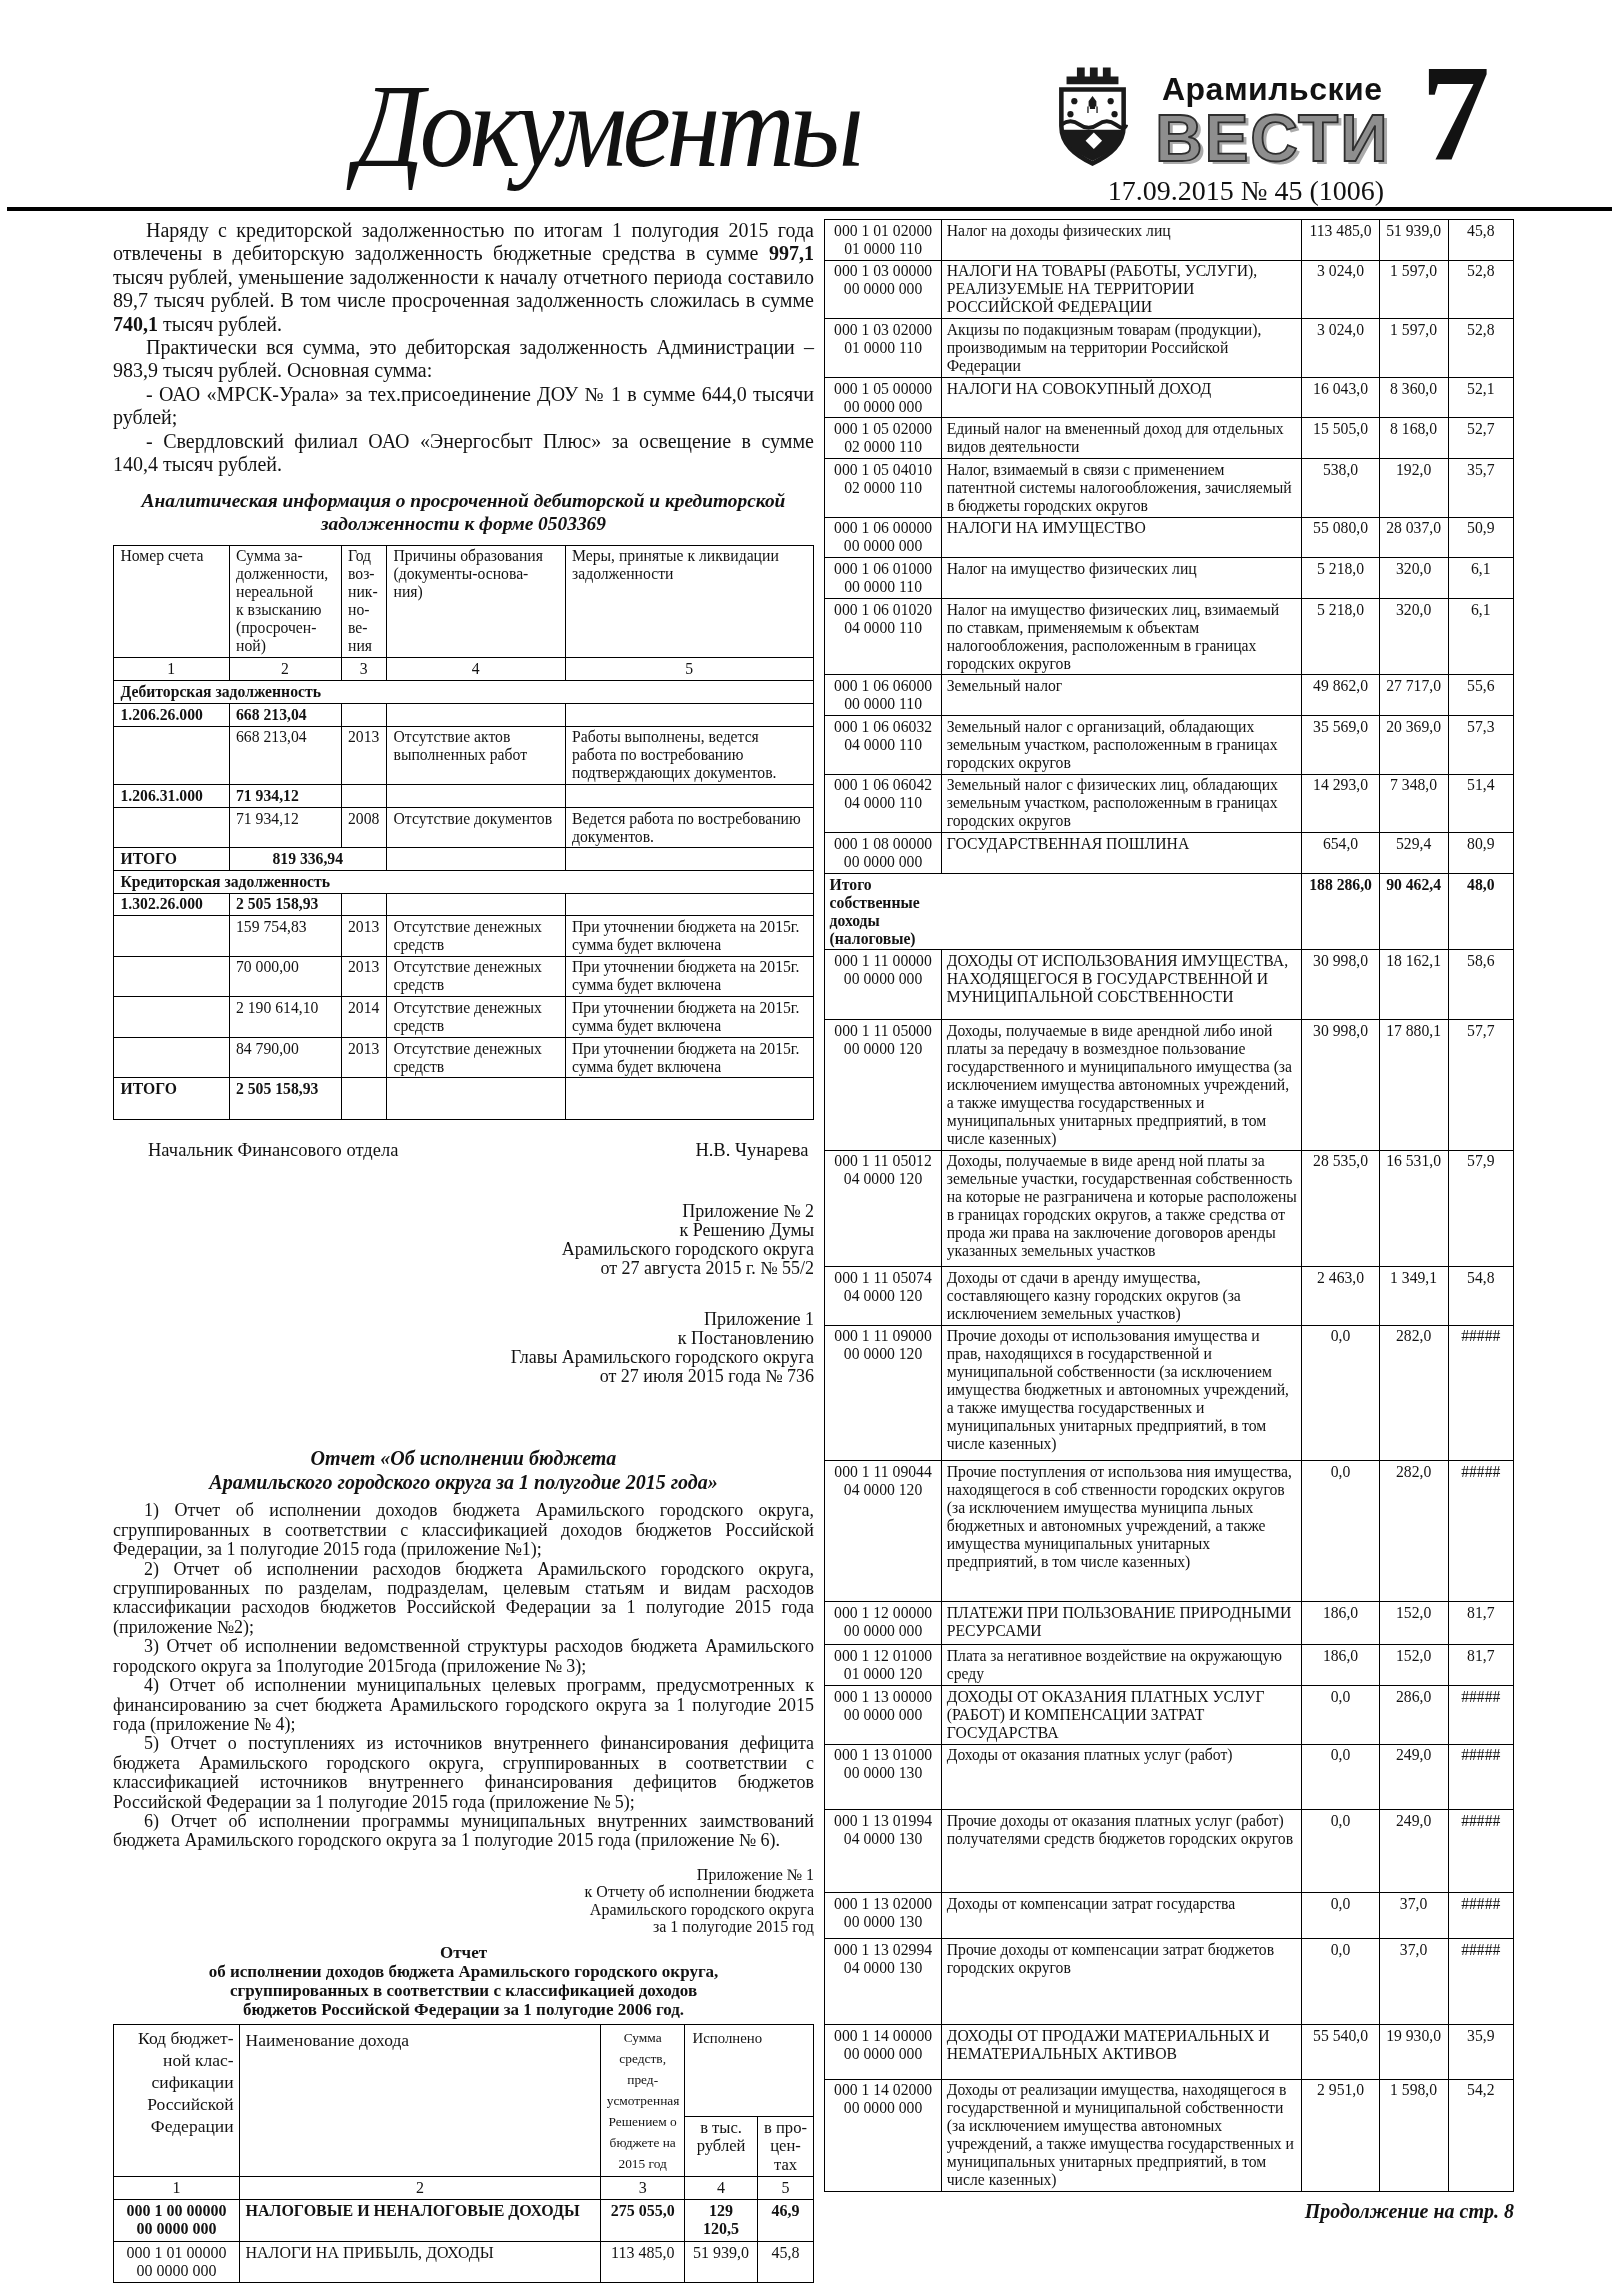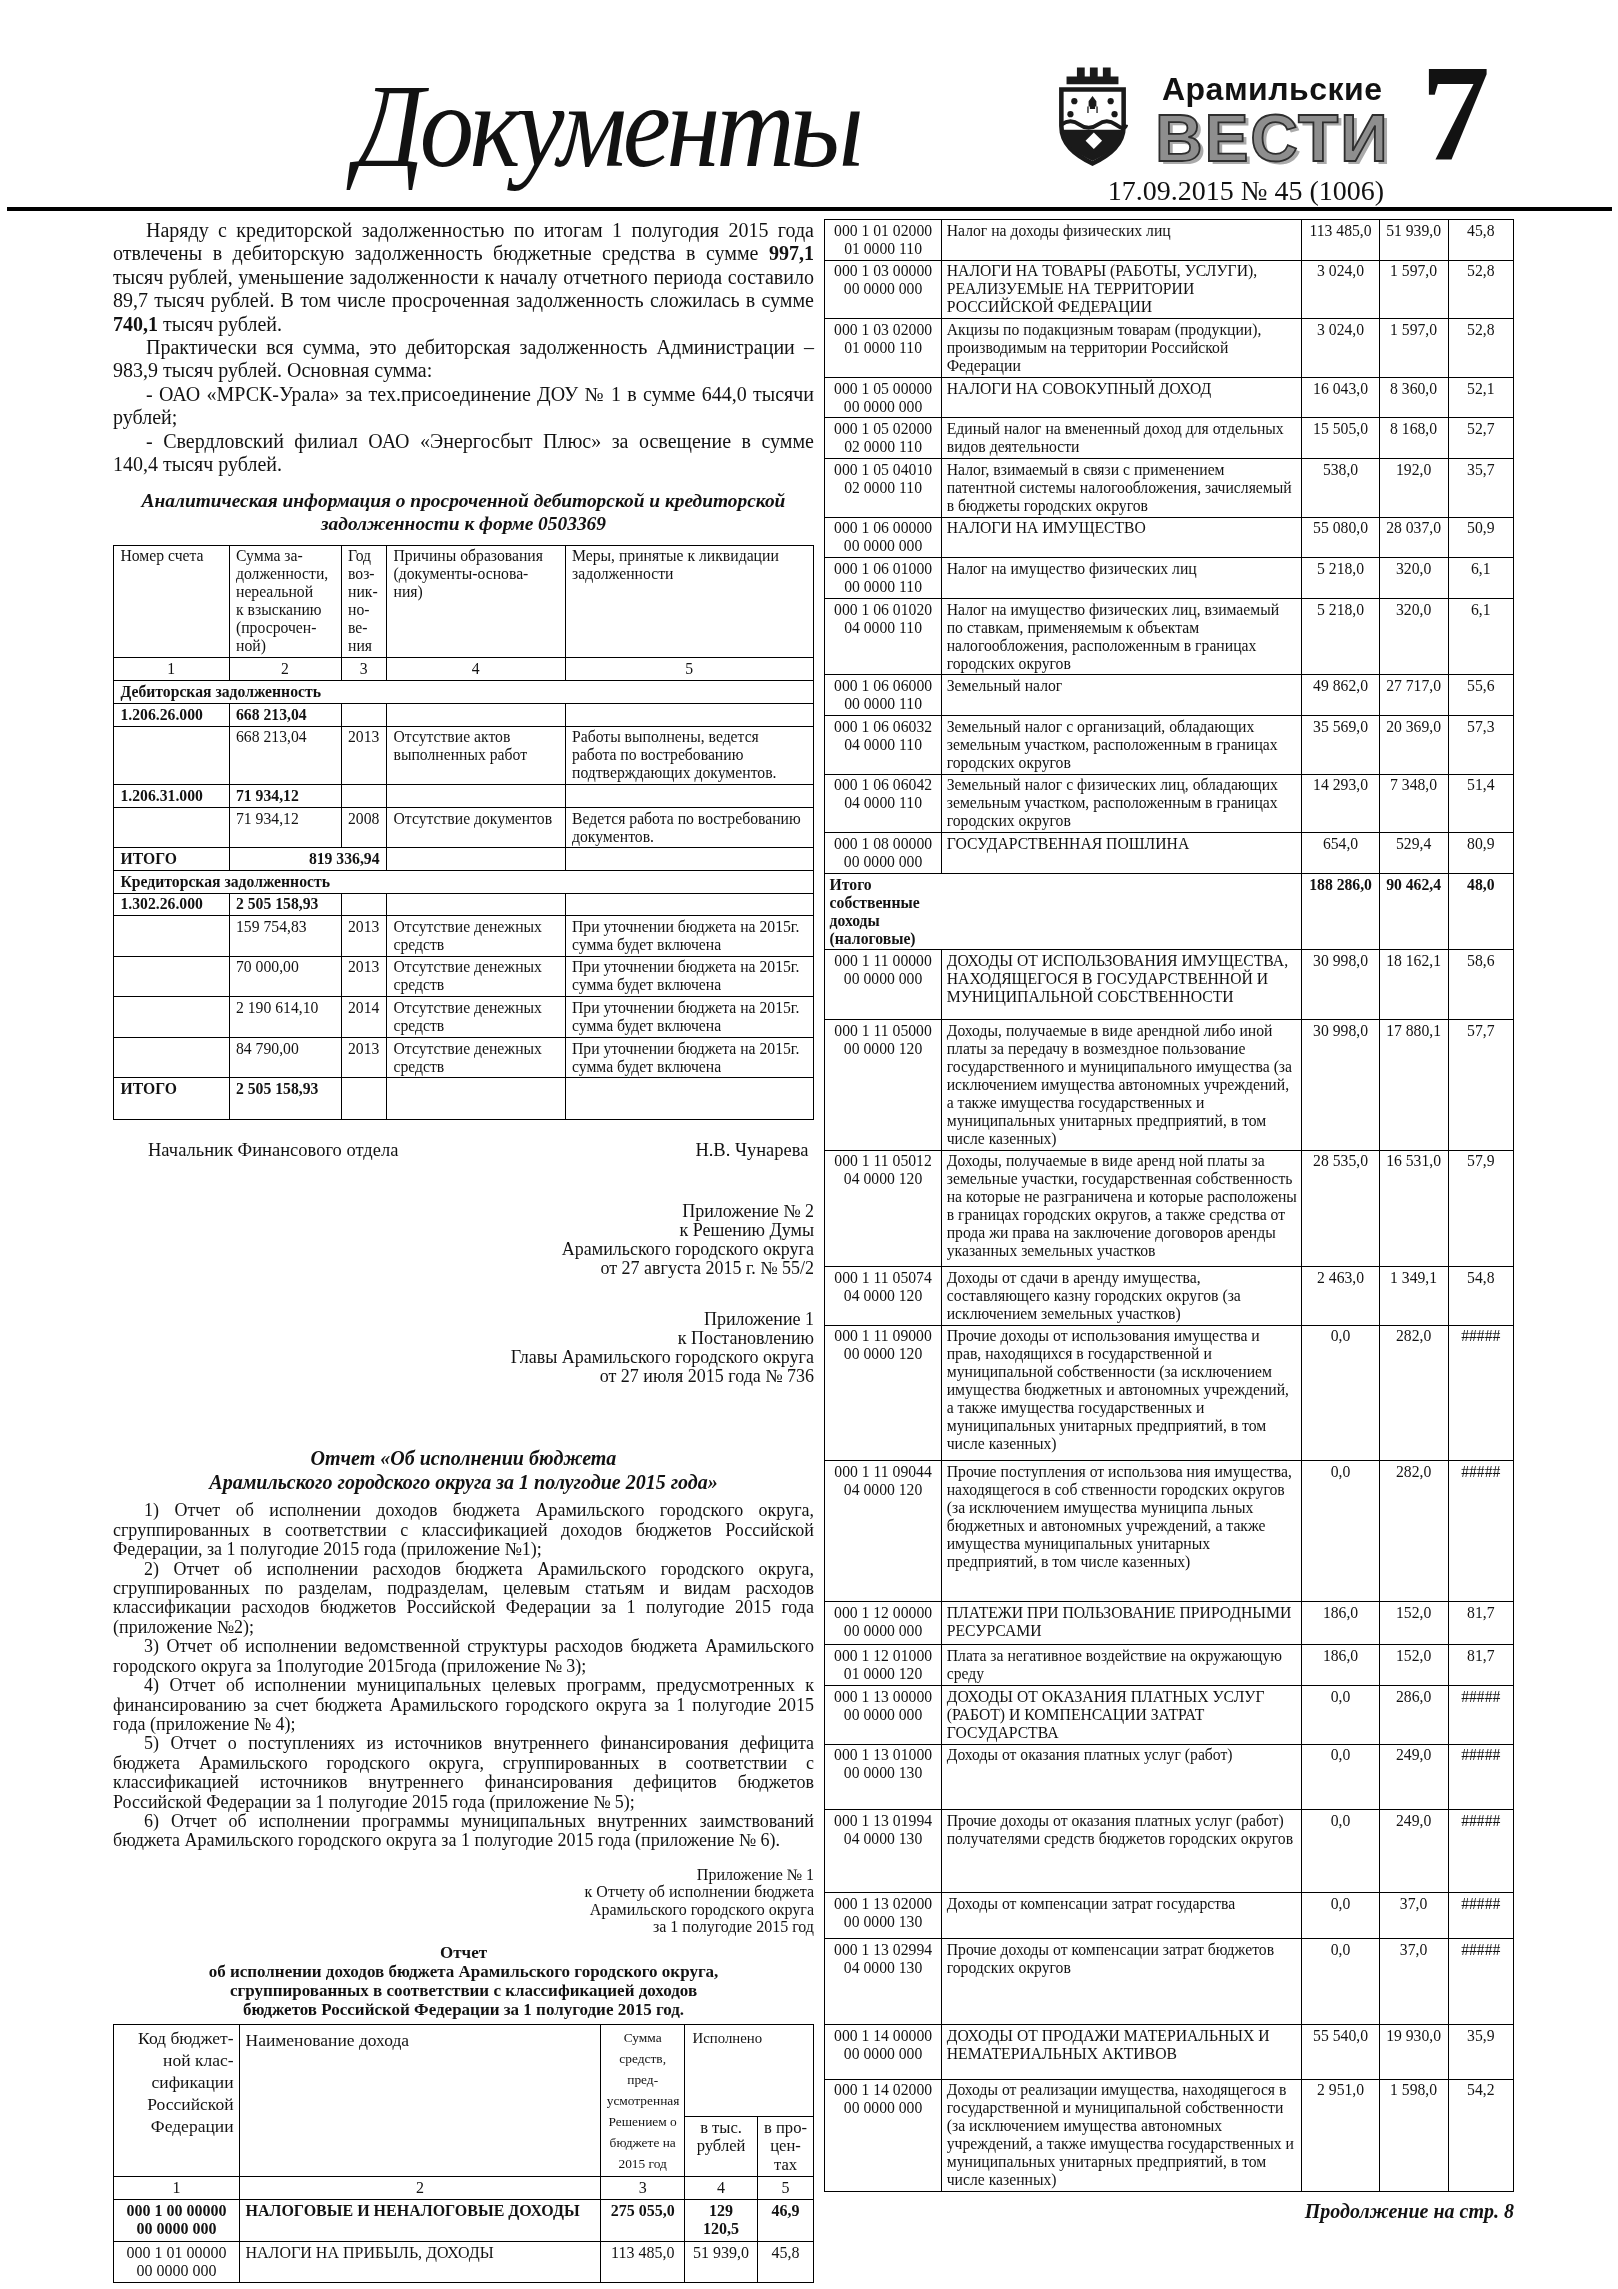--- a/index.html
+++ b/index.html
@@ -20,21 +20,21 @@
   #page-number{position:absolute;left:1421px;top:44px;font-weight:700;font-size:138px;line-height:1;}
 
   
   #left-col{position:absolute;left:113px;top:219px;width:701px;}
   #right-col{position:absolute;left:824px;top:219px;width:690px;}
 
   
   table{border-collapse:collapse;width:100%;table-layout:fixed;}
   td{border:1.8px solid #000;vertical-align:top;padding:1.8px 5.5px;}
   .pre{white-space:pre-line;}
-  .ctr{text-align:right;}
+  .ctr{text-align:center;}
   .b{font-weight:700;}
 
   
   .intro p{margin:0;text-indent:33px;text-align:justify;font-size:20px;line-height:23.4px;}
   .an-heading{margin:13px 24px 9.2px;text-align:center;font-weight:700;font-style:italic;
               font-size:19.4px;line-height:23px;}
 
   
   .t1{font-size:15.7px;line-height:18px;}
   .t1 td{padding:1.8px 6.5px;}
@@ -315,21 +315,21 @@
         <div>к Отчету об исполнении бюджета</div>
         <div>Арамильского городского округа</div>
         <div>за 1 полугодие 2015 год</div>
       </div>
 
     <div class="inc-title">
 
     <div>Отчет</div>
         <div>об исполнении доходов бюджета Арамильского городского округа,</div>
         <div>сгруппированных в соответствии с классификацией доходов</div>
-        <div>бюджетов Российской Федерации за 1 полугодие 2015 год.</div>
+        <div>бюджетов Российской Федерации за 1 полугодие 2006 год.</div>
       </div>
 
     <table class="t2">
       <colgroup>
           <col class="c1">
           <col class="c2">
           <col class="c3">
           <col class="c4">
           <col class="c5">
         </colgroup>

